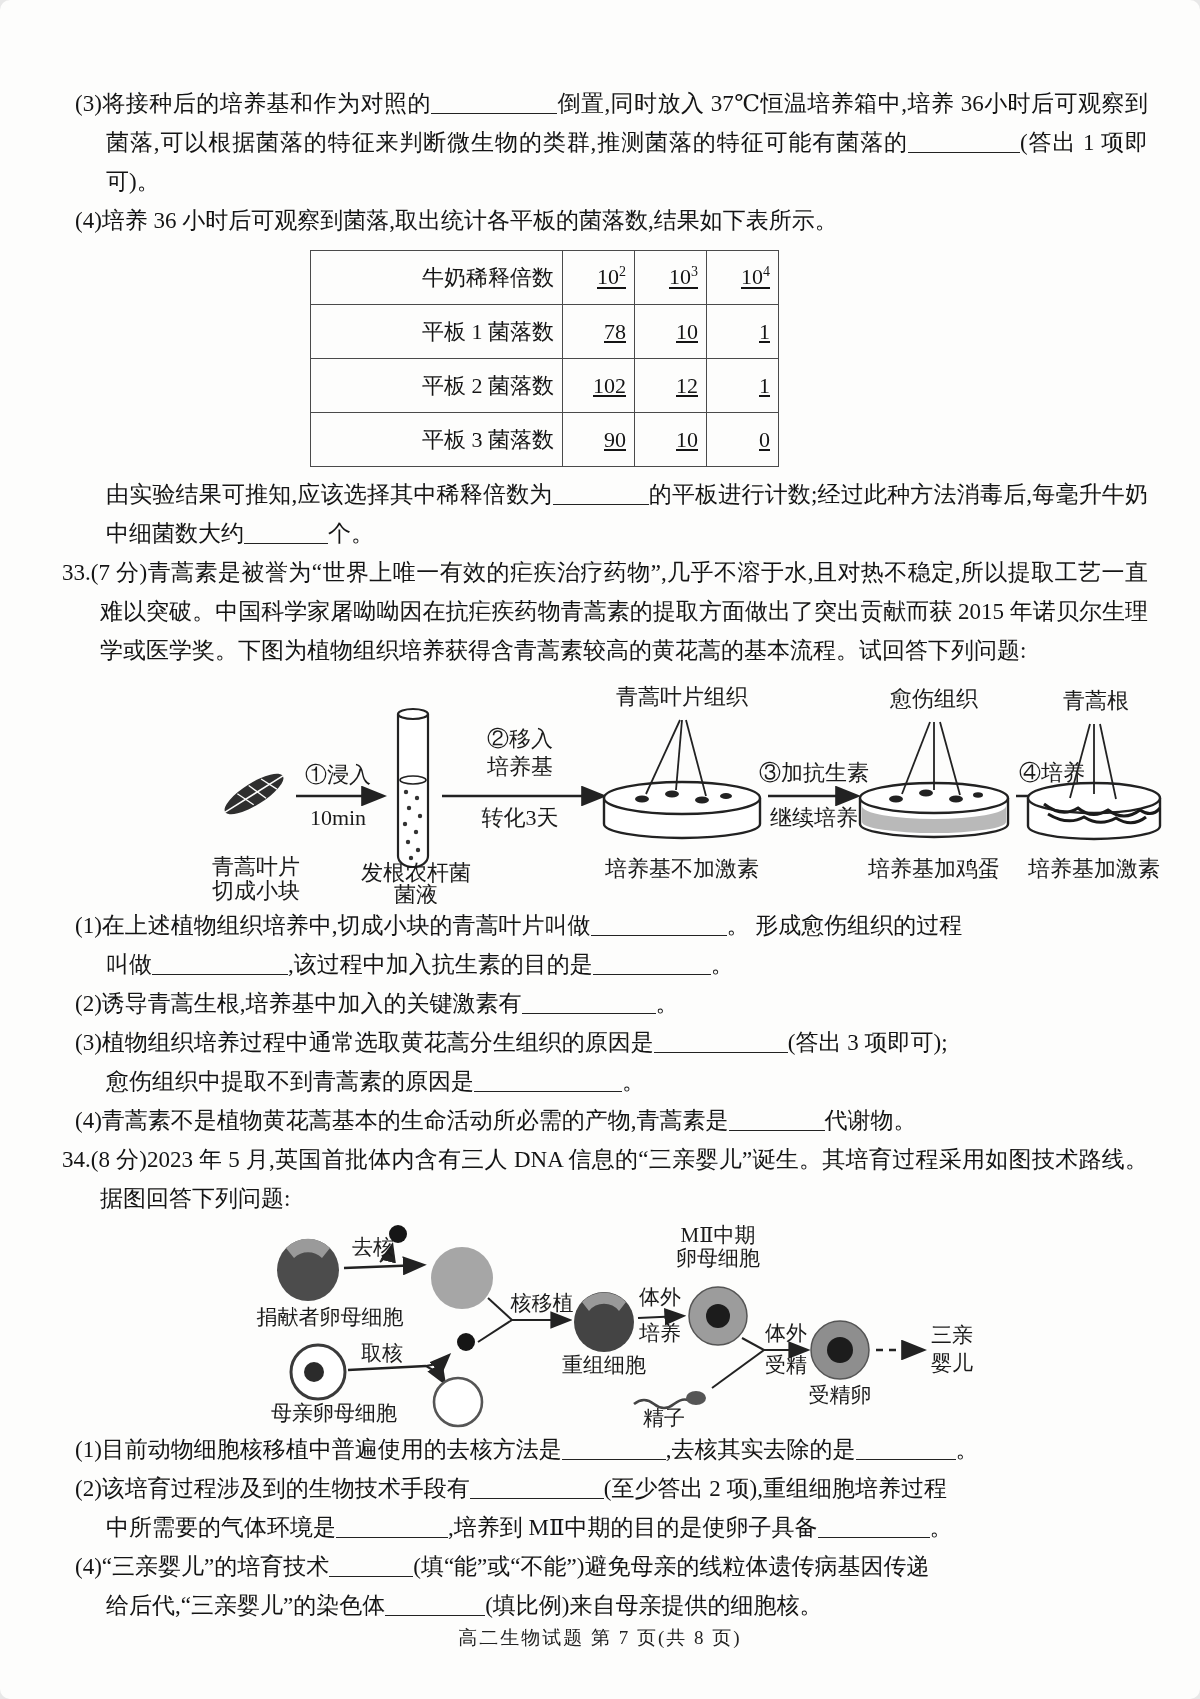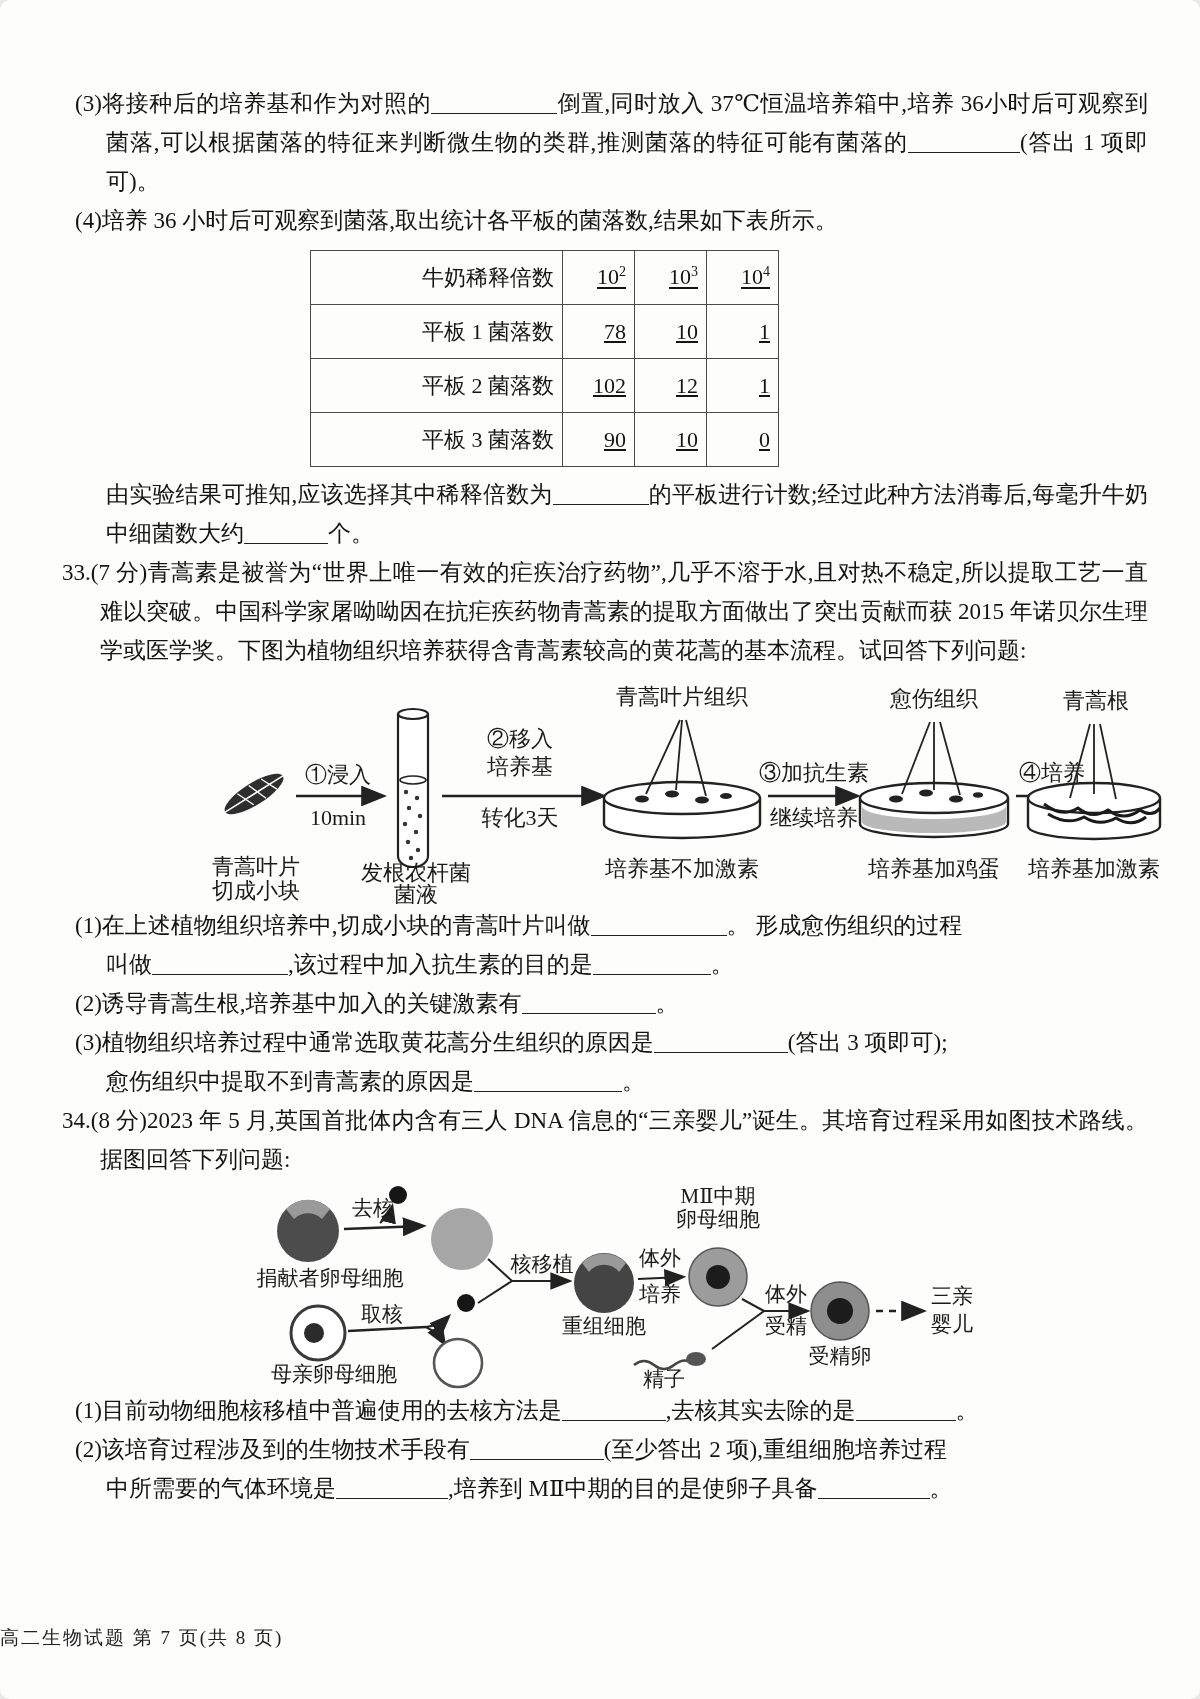--- a/index.html
+++ b/index.html
@@ -17,21 +17,21 @@
   .bl { display:inline-block; border-bottom:1.6px solid #222; height:20px; vertical-align:-3px; }
   
   table.colony { border-collapse:collapse; margin:10px 0 8px 248px; font-size:22px; }
   table.colony td { border:1.4px solid #4a4a4a; text-align:right; height:54px; padding:0 8px; }
   table.colony td.lab { width:252px; }
   table.colony td.val { width:72px;text-decoration:underline; }
   sup { font-size:14px; }
   
   .diag { display:block; }
   .diag text { font-family:"Liberation Serif","DejaVu Serif",serif; fill:#1a1a1a; }
-  .footer { position:absolute; left:0; right:0; bottom:48px; text-align:left;
+  .footer { position:absolute; left:0; right:0; bottom:48px; text-align:center;
             font-size:19px; letter-spacing:2px; color:#222; }
 </style>
 </head>
 <body>
 
 <div class="page">
   <div class="content">
 
     <p class="para sub"><span>(3)将接种后的培养基和作为对照的</span><span class="bl" style="width:126px"></span><span>倒置,同时放入 37℃恒温培养箱中,培养 36</span><span>小时后可观察到菌落,可以根据菌落的特征来判断微生物的类群,推测菌落的特征可能有</span><span>菌落的</span><span class="bl" style="width:112px"></span><span>(答出 1 项即可)。</span></p>
 
@@ -168,20 +168,21 @@
       <text x="780" y="204" font-size="22" text-anchor="middle">培养基加鸡蛋</text>
       <text x="940" y="204" font-size="22" text-anchor="middle">培养基加激素</text>
     </svg>
 
     <p class="para sub"><span>(1)在上述植物组织培养中,切成小块的青蒿叶片叫做</span><span class="bl" style="width:136px"></span><span>。 形成愈伤组织的过程</span><br><span>叫做</span><span class="bl" style="width:136px"></span><span>,该过程中加入抗生素的目的是</span><span class="bl" style="width:118px"></span><span>。</span></p>
 
     <p class="para sub"><span>(2)诱导青蒿生根,培养基中加入的关键激素有</span><span class="bl" style="width:134px"></span><span>。</span></p>
 
     <p class="para sub"><span>(3)植物组织培养过程中通常选取黄花蒿分生组织的原因是</span><span class="bl" style="width:134px"></span><span>(答出 3 项即可);</span><br><span>愈伤组织中提取不到青蒿素的原因是</span><span class="bl" style="width:148px"></span><span>。</span></p>
 
+    <p class="para sub"><span>(4)青蒿素不是植物黄花蒿基本的生命活动所必需的产物,青蒿素是</span><span class="bl" style="width:96px"></span><span>代谢物。</span></p>
 
     <p class="para qhead"><span>34.(8 分)2023 年 5 月,英国首批体内含有三人 DNA 信息的“三亲婴儿”诞生。其培育过程采</span><span>用如图技术路线。据图回答下列问题:</span></p>
 
     <svg class="diag" width="790" height="208" viewBox="0 0 790 208" style="margin:2px 0 2px 168px">
       <defs>
         <marker id="ah2" markerWidth="10" markerHeight="8" refX="8" refY="4" orient="auto">
           <polygon points="0,0 10,4 0,8" fill="#222"></polygon>
         </marker>
       </defs>
 
@@ -254,17 +255,18 @@
       <line x1="646" y1="130" x2="692" y2="130" stroke="#222" stroke-width="2.6" stroke-dasharray="7 6" marker-end="url(#ah2)"></line>
       <text x="722" y="122" font-size="21" text-anchor="middle">三亲</text>
       <text x="722" y="150" font-size="21" text-anchor="middle">婴儿</text>
     </svg>
 
     <p class="para sub"><span>(1)目前动物细胞核移植中普遍使用的去核方法是</span><span class="bl" style="width:104px"></span><span>,去核其实去除的是</span><span class="bl" style="width:100px"></span><span>。</span></p>
 
     <p class="para sub"><span>(2)该培育过程涉及到的生物技术手段有</span><span class="bl" style="width:134px"></span><span>(至少答出 2 项),重组细胞培养过程</span><br><span>中所需要的气体环境是</span><span class="bl" style="width:112px"></span><span>,培养到 MⅡ中期的目的是使卵子具备</span><span class="bl" style="width:112px"></span><span>。</span></p>
 
 
+    <p class="para sub"><span>(4)“三亲婴儿”的培育技术</span><span class="bl" style="width:84px"></span><span>(填“能”或“不能”)避免母亲的线粒体遗传病基因传递</span><br><span>给后代,“三亲婴儿”的染色体</span><span class="bl" style="width:100px"></span><span>(填比例)来自母亲提供的细胞核。</span></p>
 
   </div>
 
   <div class="footer">高二生物试题   第 7 页(共 8 页)</div>
 </div>
 
 </body></html>

